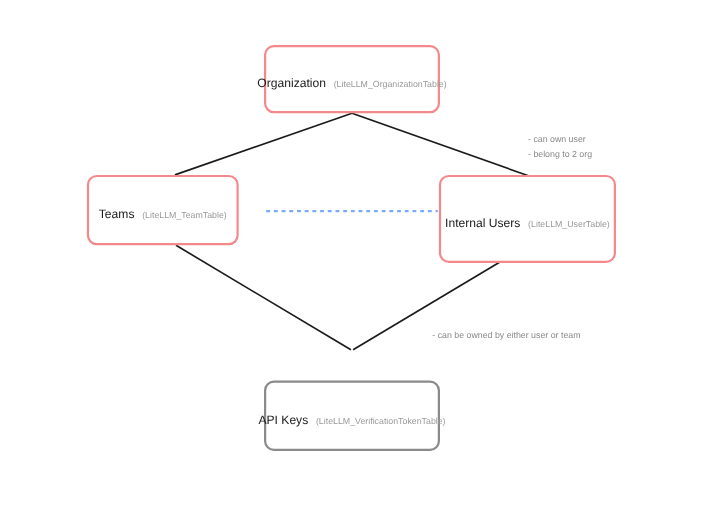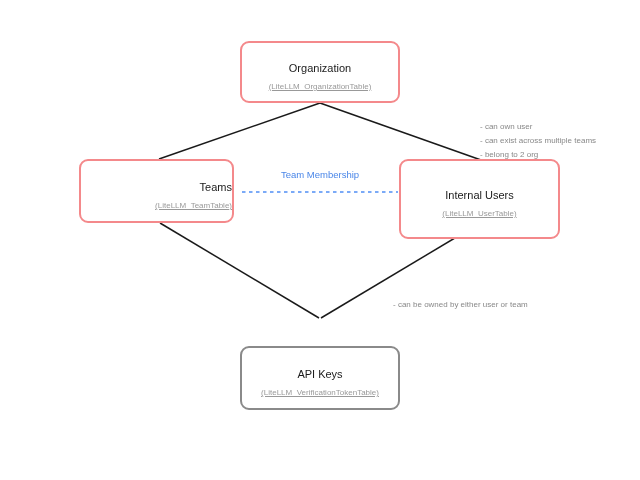--- a/index.html
+++ b/index.html
@@ -22,21 +22,21 @@
     width: 640px;
     height: 480px;
   }
   .node {
     position: absolute;
     box-sizing: border-box;
     background: #ffffff;
     border: 2px solid #f4898b;
     border-radius: 9px;
     display: flex;
-    flex-direction: column;
+    flex-direction: row;
     align-items: center;
     justify-content: center;
     gap: 7px;
     padding-top: 9px;
     text-align: center;
   }
   .node-gray {
     border-color: #8a8a8a;
     margin-top: 27px;
   }
@@ -44,24 +44,23 @@
     font-size: 11px;
     color: #1a1a1a;
     line-height: 13px;
     white-space: nowrap;
   }
   .node-subtitle {
     font-size: 8px;
     color: #999999;
     line-height: 9px;
     white-space: nowrap;
-    text-decoration: underline;
   }
   .node-organization { left: 240px; top: 41px;  width: 160px; height: 62px; }
-  .node-teams        { left: 79px;  top: 159px; width: 155px; height: 64px; align-items: flex-end; }
+  .node-teams        { left: 79px;  top: 159px; width: 138px; height: 64px; }
   .node-users        { left: 399px; top: 159px; width: 161px; height: 80px; }
   .node-apikeys      { left: 240px; top: 319px; width: 160px; height: 64px; }
 
   .edge-label-blue {
     position: absolute;
     left: 240px;
     top: 169px;
     width: 160px;
     text-align: center;
     font-size: 9.5px;
@@ -114,23 +113,21 @@
   <div class="node node-users">
     <div class="node-title">Internal Users</div>
     <div class="node-subtitle">(LiteLLM_UserTable)</div>
   </div>
 
   <div class="node node-gray node-apikeys">
     <div class="node-title">API Keys</div>
     <div class="node-subtitle">(LiteLLM_VerificationTokenTable)</div>
   </div>
 
-  <div class="edge-label-blue">Team Membership</div>
 
   <div class="users-notes">
     <div>- can own user</div>
-    <div>- can exist across multiple teams</div>
     <div>- belong to 2 org</div>
   </div>
 
   <div class="api-note">- can be owned by either user or team</div>
 
 </div>
 
 </body></html>

